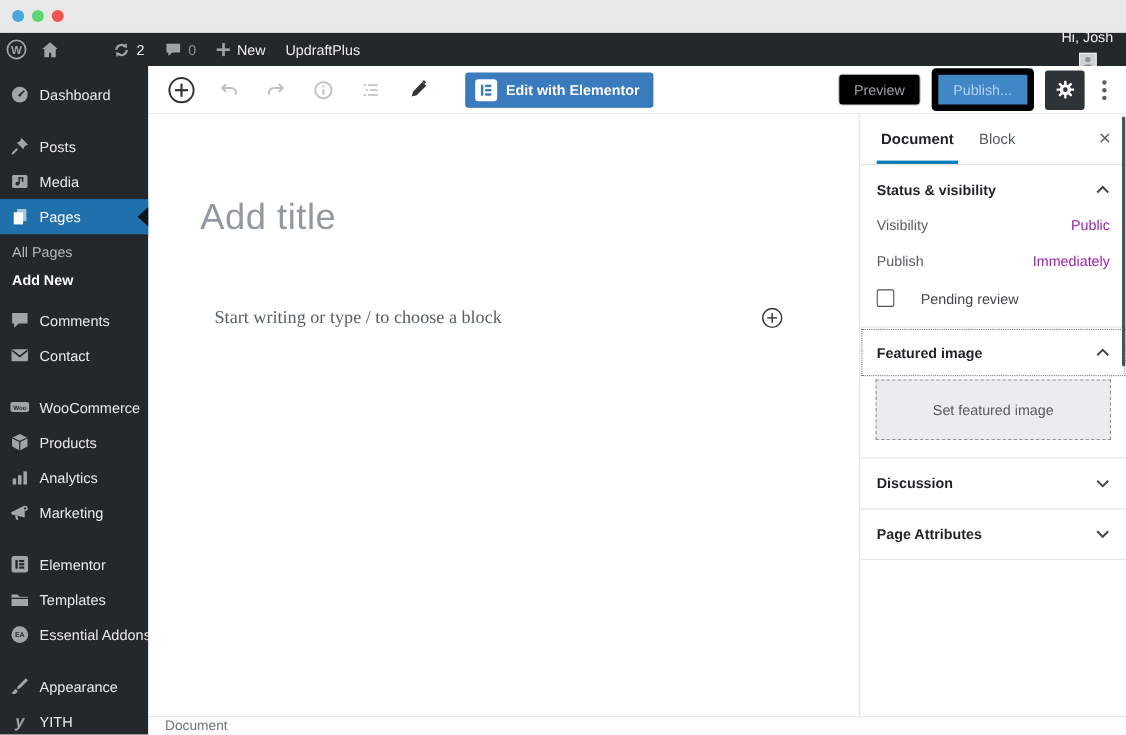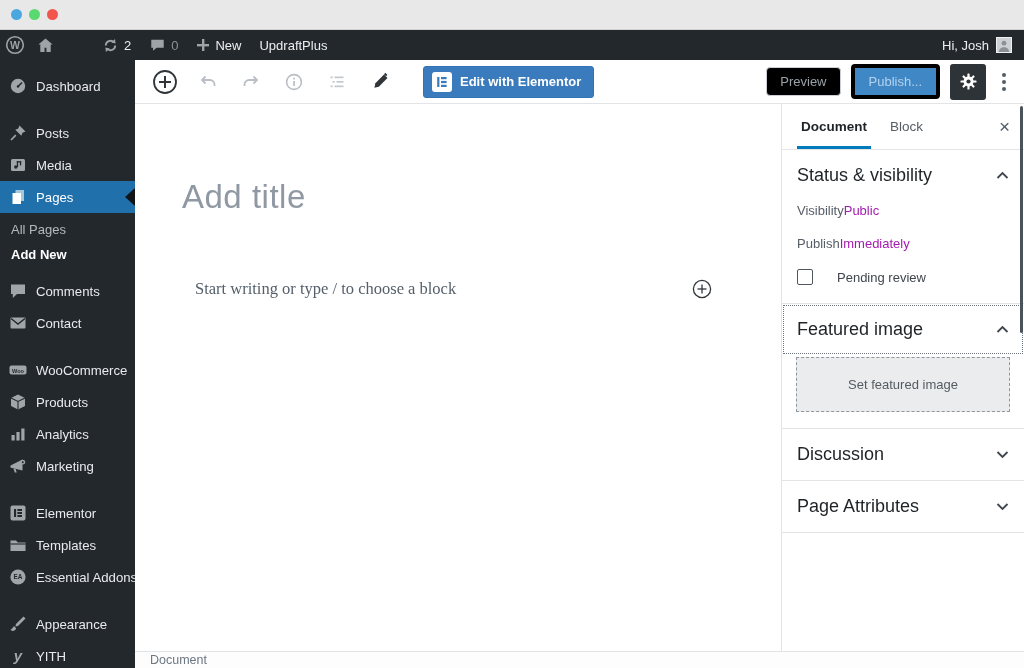--- a/index.html
+++ b/index.html
@@ -12,21 +12,21 @@
   .dot { width:11px; height:11px; border-radius:50%; margin-right:7px; }
   .dot.blue { background:#4aa7e0; }
   .dot.green { background:#5bd971; }
   .dot.red { background:#f2544e; }
 
   
   .adminbar { height:30px; background:#23282d; display:flex; align-items:center; color:#eee; font-size:13px; padding:0 12px 0 5px; }
   .ab-item { display:flex; align-items:center; gap:5px; margin-right:18px; cursor:pointer; }
   .ab-icon-only { margin-right:12px; }
   .ab-spacer { width:36px; }
-  .ab-right { margin-left:auto; display:flex; align-items:center; gap:7px; }
+  .ab-right { margin-left:auto; display:flex; align-items:center; gap:7px;flex-direction:column; }
   .ab-count { color:#eee; font-weight:400; }
   .ab-count.muted { color:#8b9196; }
   .avatar { width:16px; height:16px; background:#cdd1d4; border:1px solid #f0f0f0; display:flex; align-items:flex-end; justify-content:center; overflow:hidden; }
 
   
   .main { display:flex; height:608px; }
 
   
   .sidebar { width:135px; background:#23282d; color:#e8eaec; font-size:13.2px; padding-top:10px; flex-shrink:0; }
   .side-item { display:flex; align-items:center; gap:9px; padding:7px 8px 7px 9px; cursor:pointer; position:relative; }
@@ -43,21 +43,21 @@
   
   .content { flex:1; display:flex; flex-direction:column; background:#fff; min-width:0; }
 
   
   .etoolbar { height:44px; border-bottom:1px solid #e2e4e7; display:flex; align-items:center; padding:0 12px 0 16px; background:#fff; }
   .tool-btn { background:none; border:none; padding:0; margin-right:15px; width:28px; height:28px; display:flex; align-items:center; justify-content:center; cursor:pointer; }
   .elementor-btn { display:flex; align-items:center; gap:8px; background:#3a7bbe; color:#fff; border:1px solid #3372b4; border-radius:3px; font-size:13px; font-weight:600; padding:5px 12px 5px 8px; margin-left:14px; cursor:pointer; font-family:"Liberation Sans",sans-serif; }
   .el-icon { width:20px; height:20px; background:#fff; border-radius:3px; position:relative; }
   .toolbar-right { margin-left:auto; display:flex; align-items:center; gap:10px; }
   .preview-btn { background:#000000; border:1px solid #ccd0d4; border-radius:4px; color:#9aa1a7; font-size:13px; padding:6px 13px; cursor:pointer; font-family:"Liberation Sans",sans-serif; }
-  .publish-btn { background:#4087c6; border:4px solid #000000; border-radius:4px; color:#b5d2ec; font-size:13px; font-weight:400; padding:6px 14px; cursor:pointer; font-family:"Liberation Sans",sans-serif; }
+  .publish-btn { background:#4087c6; border:6px solid #000000; border-radius:4px; color:#b5d2ec; font-size:13px; font-weight:400; padding:6px 14px; cursor:pointer; font-family:"Liberation Sans",sans-serif; }
   .gear-btn { width:36px; height:36px; background:#2e3338; border:none; border-radius:3px; display:flex; align-items:center; justify-content:center; cursor:pointer; }
   .kebab { display:flex; flex-direction:column; gap:3px; padding:4px 6px; cursor:pointer; }
   .kebab i { width:4px; height:4px; border-radius:50%; background:#555d66; }
 
   
   .middle { flex:1; display:flex; min-height:0; position:relative; }
   .canvas { flex:1; background:#fff; padding:74px 0 0 0; min-width:0; }
   .post-title { margin-left:47px; font-size:33px; font-weight:300; color:#8f98a3; letter-spacing:.5px; cursor:text; }
   .block-row { margin-top:63px; display:flex; align-items:flex-end; padding:0 69px 0 60px; }
   .block-placeholder { font-family:"Liberation Serif", serif; font-size:16.5px; color:#545f6a; flex:1; cursor:text; }
@@ -65,23 +65,23 @@
 
   
   .panel { width:243px; border-left:1px solid #e2e4e7; background:#fff; display:flex; flex-direction:column; flex-shrink:0; }
   .tabs { height:46px; display:flex; align-items:stretch; border-bottom:1px solid #e2e4e7; position:relative; }
   .tab { display:flex; align-items:center; padding:0 4px; margin-left:15px; font-size:13.5px; color:#555d66; cursor:pointer; position:relative; }
   .tab.active { color:#1e2327; font-weight:700; }
   .tab.active:after { content:""; position:absolute; left:0; right:0; bottom:0; height:3px; background:#007cba; }
   .tab-close { margin-left:auto; margin-right:14px; align-self:center; background:none; border:none; font-size:19px; color:#555d66; cursor:pointer; line-height:1; }
   .section { border-bottom:1px solid #e2e4e7; }
   .sec-head { display:flex; align-items:center; justify-content:space-between; padding:15px 15px; cursor:pointer; }
-  .sec-title { font-size:18px; font-weight:400; color:#1e2327; }
+  .sec-title { font-size:13px; font-weight:700; color:#1e2327; }
   .sec-head.focus-dotted { outline:1px dotted #6c7781; outline-offset:-2px; }
-  .row { display:flex; align-items:center; justify-content:flex-start; padding:2px 15px 16px; font-size:13px; color:#555d66; }
+  .row { display:flex; align-items:center; justify-content:space-between; padding:2px 15px 16px; font-size:13px; color:#555d66; }
   .row a { color:#a21caf; cursor:pointer; }
   .check-row { display:flex; align-items:center; gap:24px; padding:2px 15px 18px; font-size:13px; color:#40464d; }
   .checkbox { width:16px; height:16px; border:1.5px solid #50575e; border-radius:2px; background:#fff; cursor:pointer; flex-shrink:0; }
   .set-featured { margin:2px 14px 16px; height:55px; background:#ebeced; border:1px dashed #8f969e; display:flex; align-items:center; justify-content:center; font-size:13px; color:#545b62; cursor:pointer; width:calc(100% - 28px); font-family:"Liberation Sans",sans-serif; }
   .scroll-thumb { position:absolute; right:1px; top:2px; width:3px; height:227px; background:#4a525a; border-radius:2px; }
 
   
   .footerbar { height:17px; border-top:1px solid #e2e4e7; background:#fdfdfd; display:flex; align-items:center; padding-left:15px; font-size:12.5px; color:#6c7781; }
 
   svg text { font-family:"Liberation Sans", sans-serif; }

